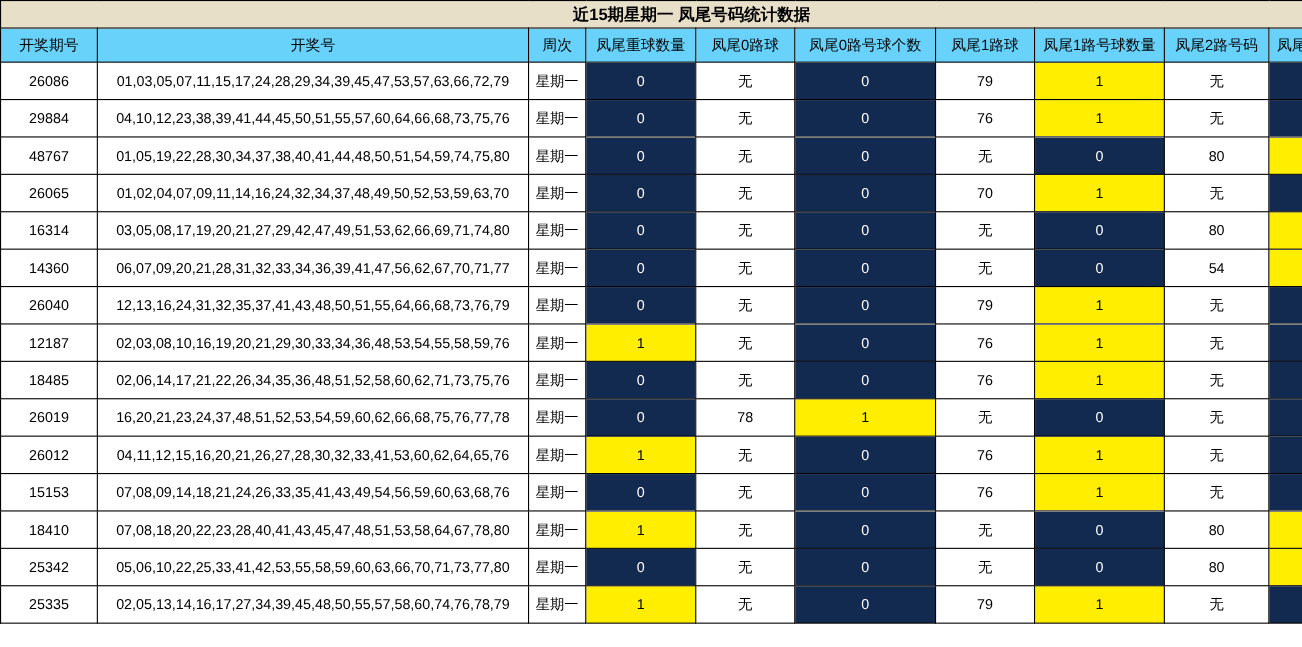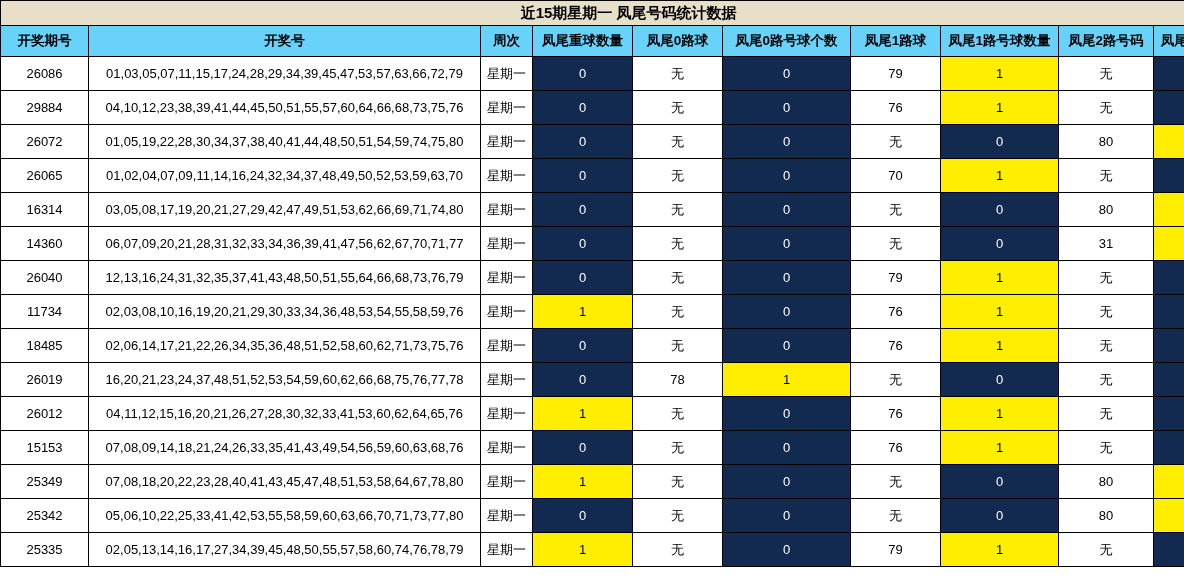--- a/index.html
+++ b/index.html
@@ -35,21 +35,21 @@
   }
   .title-row td {
     background: #e8dfc8;
     font-weight: bold;
     font-size: 15px;
     height: 24px;
     color: #000000;
   }
   .head-row td {
     background: #69d2fb;
-    font-weight: bold;
+    font-weight: normal;
     font-size: 13.5px;
     height: 30px;
   }
   .data-row td {
     height: 33px;
     font-size: 13px;
   }
   .c-issue { width: 88px; }
   .c-numbers { width: 392px; font-size: 12.5px; }
   .c-week { width: 52px; }
@@ -127,21 +127,21 @@
           <td class="plain">星期一</td>
           <td class="navy">0</td>
           <td class="plain">无</td>
           <td class="navy">0</td>
           <td class="plain">76</td>
           <td class="yellow">1</td>
           <td class="plain">无</td>
           <td class="navy">0</td>
         </tr>
         <tr class="data-row">
-          <td class="plain">26072</td>
+          <td class="plain">48767</td>
           <td class="plain">01,05,19,22,28,30,34,37,38,40,41,44,48,50,51,54,59,74,75,80</td>
           <td class="plain">星期一</td>
           <td class="navy">0</td>
           <td class="plain">无</td>
           <td class="navy">0</td>
           <td class="plain">无</td>
           <td class="navy">0</td>
           <td class="plain">80</td>
           <td class="yellow">1</td>
         </tr>
@@ -171,37 +171,37 @@
         </tr>
         <tr class="data-row">
           <td class="plain">14360</td>
           <td class="plain">06,07,09,20,21,28,31,32,33,34,36,39,41,47,56,62,67,70,71,77</td>
           <td class="plain">星期一</td>
           <td class="navy">0</td>
           <td class="plain">无</td>
           <td class="navy">0</td>
           <td class="plain">无</td>
           <td class="navy">0</td>
-          <td class="plain">31</td>
+          <td class="plain">54</td>
           <td class="yellow">1</td>
         </tr>
         <tr class="data-row">
           <td class="plain">26040</td>
           <td class="plain">12,13,16,24,31,32,35,37,41,43,48,50,51,55,64,66,68,73,76,79</td>
           <td class="plain">星期一</td>
           <td class="navy">0</td>
           <td class="plain">无</td>
           <td class="navy">0</td>
           <td class="plain">79</td>
           <td class="yellow">1</td>
           <td class="plain">无</td>
           <td class="navy">0</td>
         </tr>
         <tr class="data-row">
-          <td class="plain">11734</td>
+          <td class="plain">12187</td>
           <td class="plain">02,03,08,10,16,19,20,21,29,30,33,34,36,48,53,54,55,58,59,76</td>
           <td class="plain">星期一</td>
           <td class="yellow">1</td>
           <td class="plain">无</td>
           <td class="navy">0</td>
           <td class="plain">76</td>
           <td class="yellow">1</td>
           <td class="plain">无</td>
           <td class="navy">0</td>
         </tr>
@@ -247,21 +247,21 @@
           <td class="plain">星期一</td>
           <td class="navy">0</td>
           <td class="plain">无</td>
           <td class="navy">0</td>
           <td class="plain">76</td>
           <td class="yellow">1</td>
           <td class="plain">无</td>
           <td class="navy">0</td>
         </tr>
         <tr class="data-row">
-          <td class="plain">25349</td>
+          <td class="plain">18410</td>
           <td class="plain">07,08,18,20,22,23,28,40,41,43,45,47,48,51,53,58,64,67,78,80</td>
           <td class="plain">星期一</td>
           <td class="yellow">1</td>
           <td class="plain">无</td>
           <td class="navy">0</td>
           <td class="plain">无</td>
           <td class="navy">0</td>
           <td class="plain">80</td>
           <td class="yellow">1</td>
         </tr>

